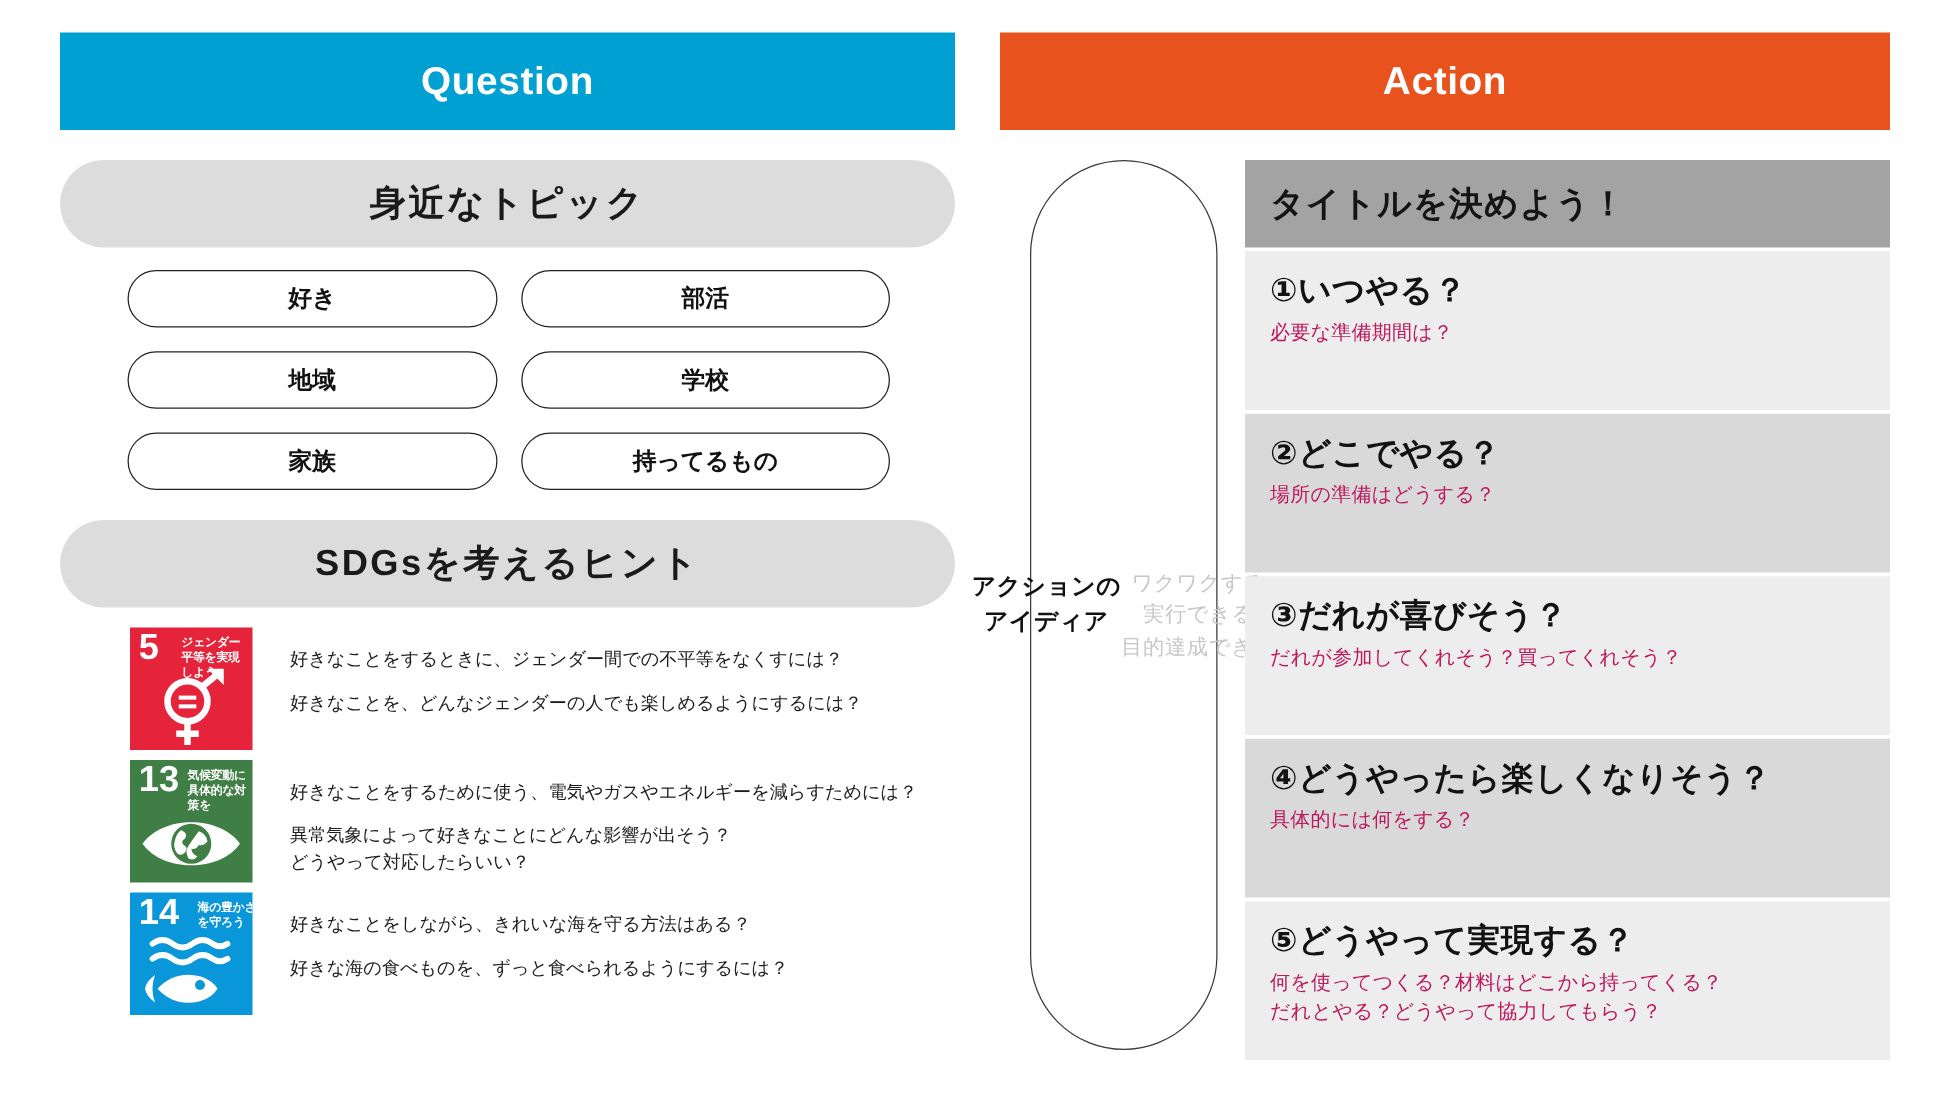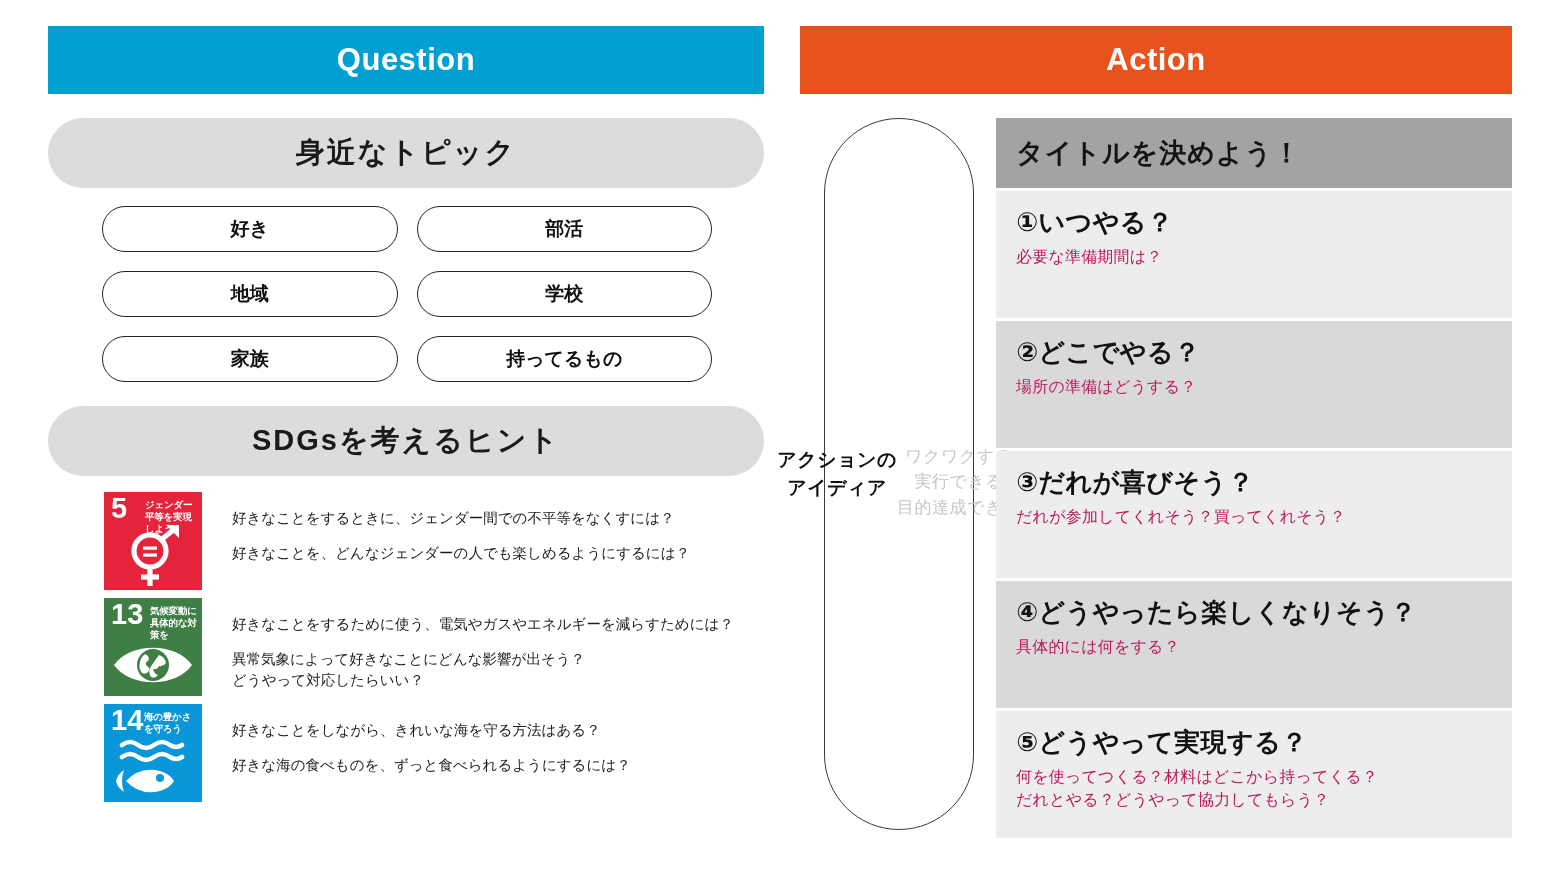--- a/index.html
+++ b/index.html
@@ -33,21 +33,21 @@
   .col-action {
     position: absolute;
     left: 800px;
     top: 26px;
     width: 712px;
     height: 830px;
   }
 
   
   .col-header {
-    height: 68px;
+    height: 78px;
     display: flex;
     align-items: center;
     justify-content: center;
     color: #ffffff;
     font-size: 31px;
     font-weight: bold;
     letter-spacing: .5px;
   }
   .col-header.question { background: #00a0d2; }
   .col-header.action   { background: #e8521c; }
@@ -319,21 +319,21 @@
           <div class="para">
             <span class="ln">異常気象によって好きなことにどんな影響が出そう？</span>
             <span class="ln">どうやって対応したらいい？</span>
           </div>
         </div>
       </div>
 
       <div class="sdg-row">
         <div class="sdg-tile" style="background:#0a97d9;">
           <span class="num">14</span>
-          <span class="goal-label" style="left:40px;width:50px;">海の豊かさを守ろう</span>
+          <span class="goal-label" style="left:54px;width:50px;">海の豊かさを守ろう</span>
           <span class="glyph">
             <svg viewBox="0 0 98 66" width="98" height="66" aria-hidden="true">
               <g stroke="#ffffff" stroke-width="4.6" fill="none" stroke-linecap="round">
                 <path d="M18 9 q8 -6 16 0 q8 6 16 0 q8 -6 16 0 q6 4 12 0"></path>
                 <path d="M18 21 q8 -6 16 0 q8 6 16 0 q8 -6 16 0 q6 4 12 0"></path>
               </g>
               <path d="M22 45 q14 -15 34 -10 q10 3 14 10 q-4 7 -14 10 q-20 5 -34 -10 Z" fill="#ffffff"></path>
               <path d="M20 34 q-7 5 -8 11 q1 6 8 11 q-4 -11 0 -22 Z" fill="#ffffff"></path>
               <circle cx="56" cy="42" r="4" fill="#0a97d9"></circle>
             </svg>

